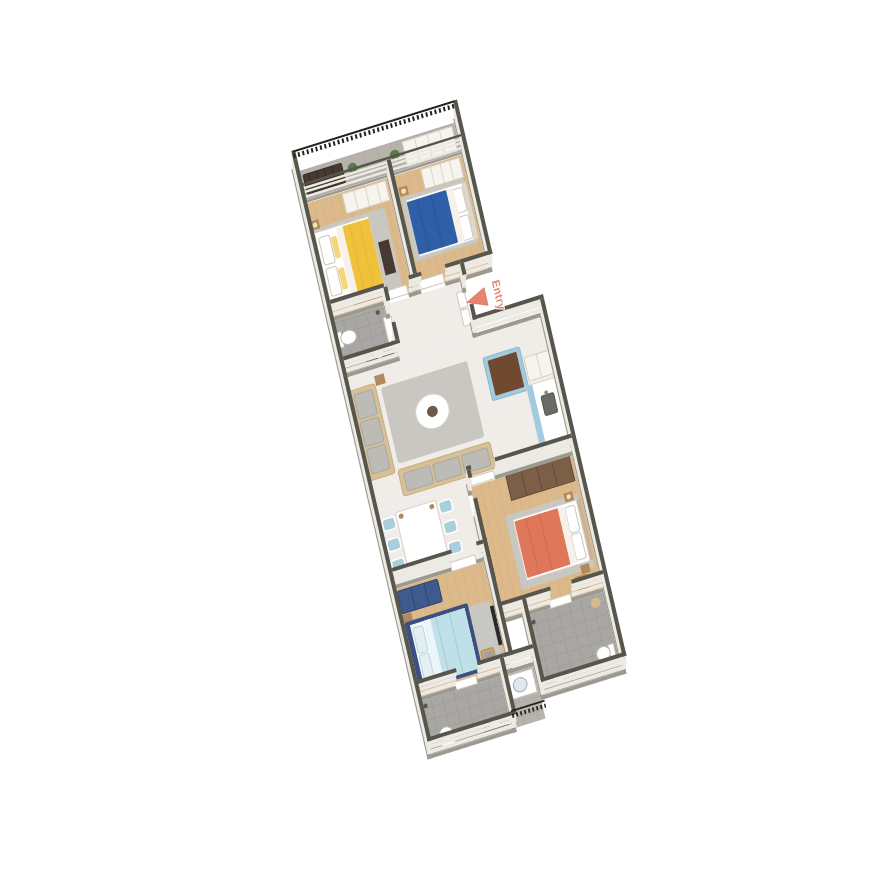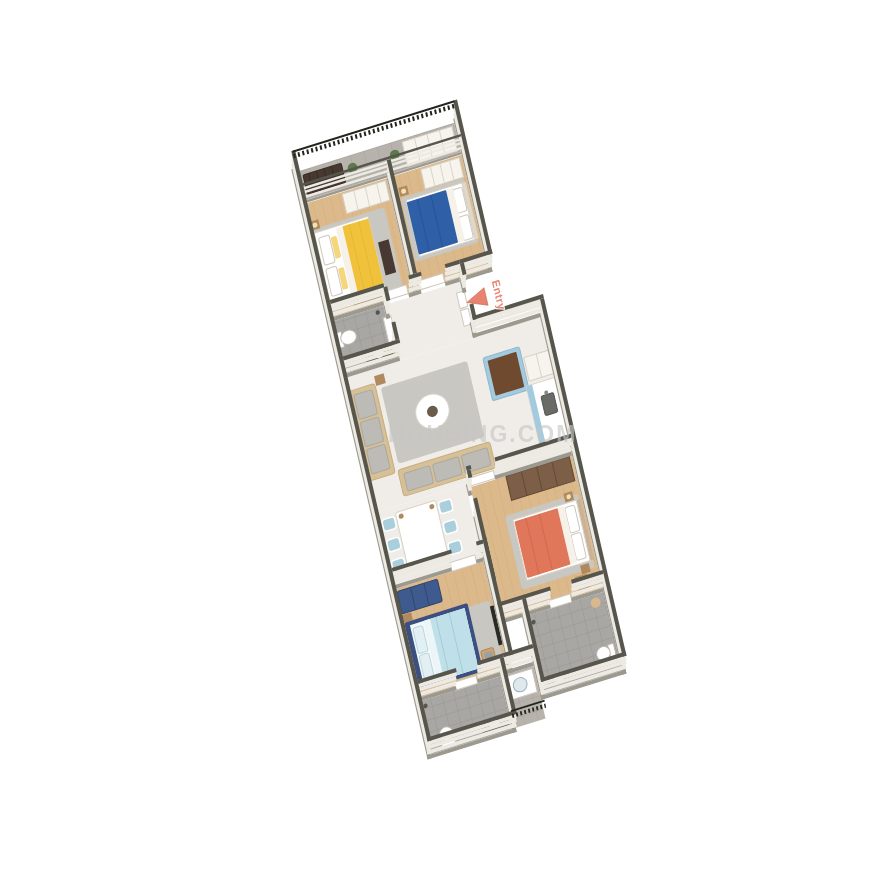--- a/index.html
+++ b/index.html
@@ -265,14 +265,13 @@
     <line x1="85" y1="594" x2="120" y2="594" stroke-width="1.8" stroke="#24241f"></line>
     <line x1="85" y1="599" x2="120" y2="599" stroke-width="4" stroke-dasharray="1.8 2.4" stroke="#24241f"></line>
   </g>
 
   <g transform="matrix(0.958,-0.299,0.225,0.974,296,172)">
     <polygon points="137,176 157,167 157,185" stroke="#c96b55" stroke-width="0.6" fill="#e8836f"></polygon>
     <text class="entry" transform="translate(166,163) rotate(90)" fill="#e8836f">Entry</text>
   </g>
 </svg>
 
-<div id="watermark">HOUSING.COM</div>
 </div>
 
 </body></html>

